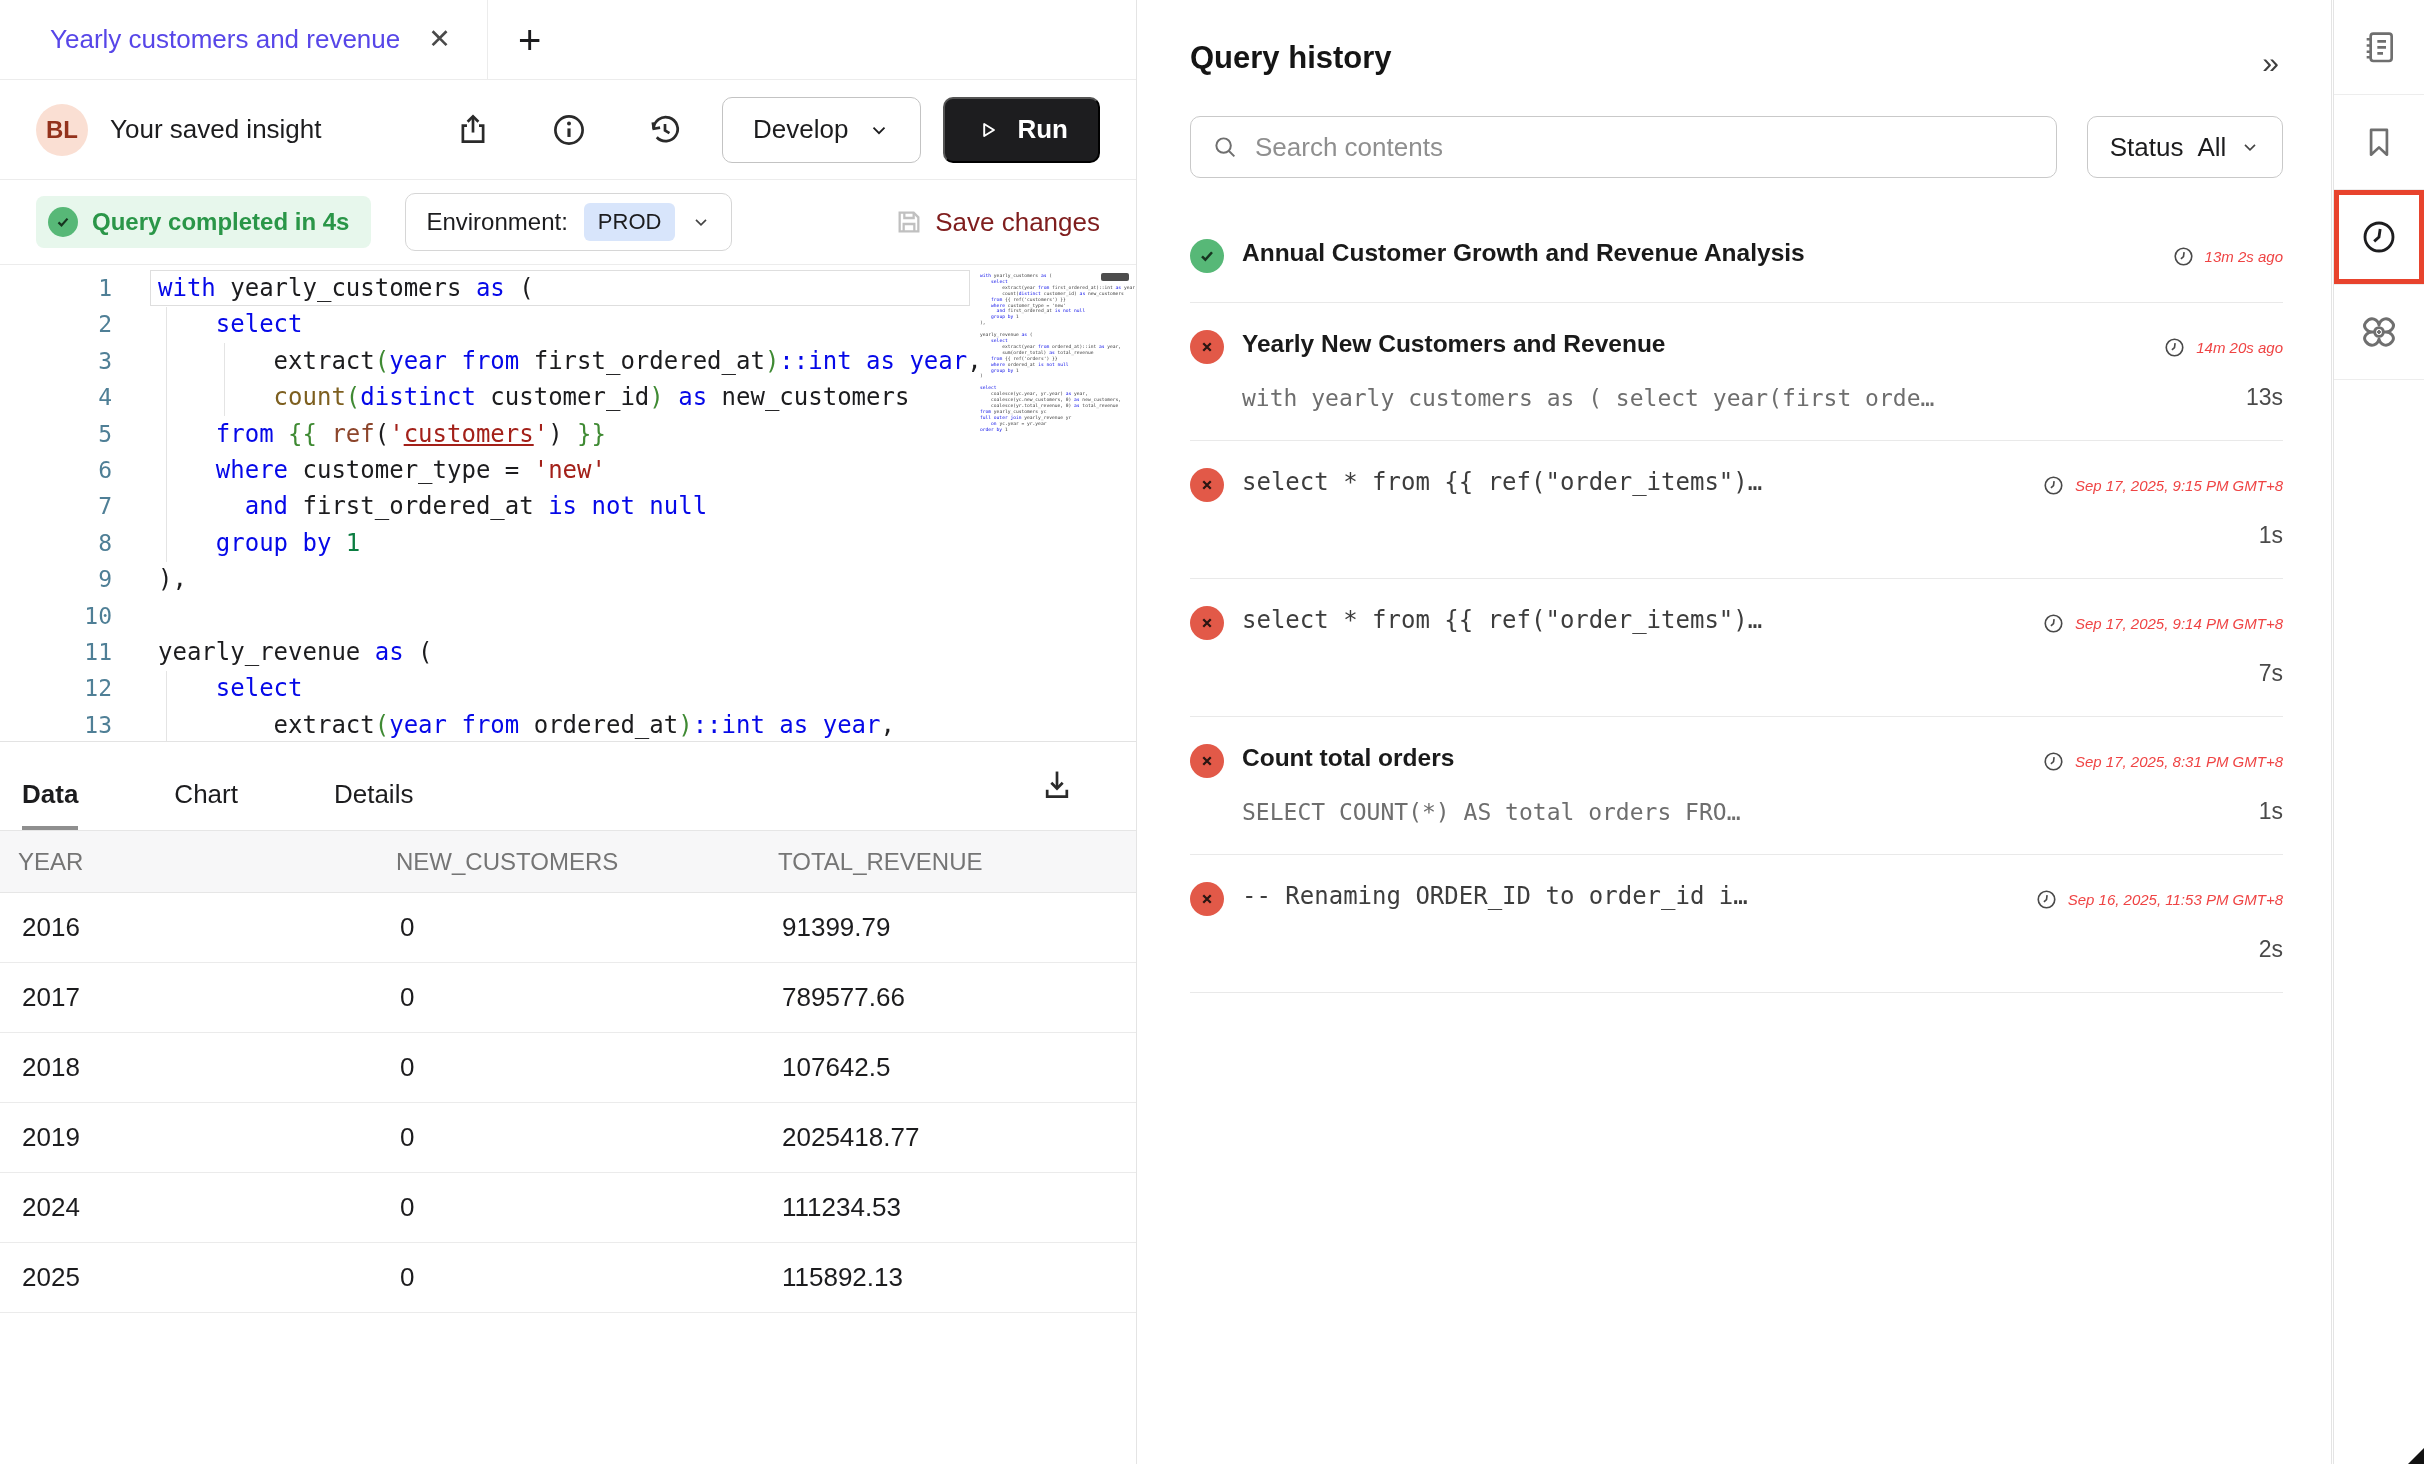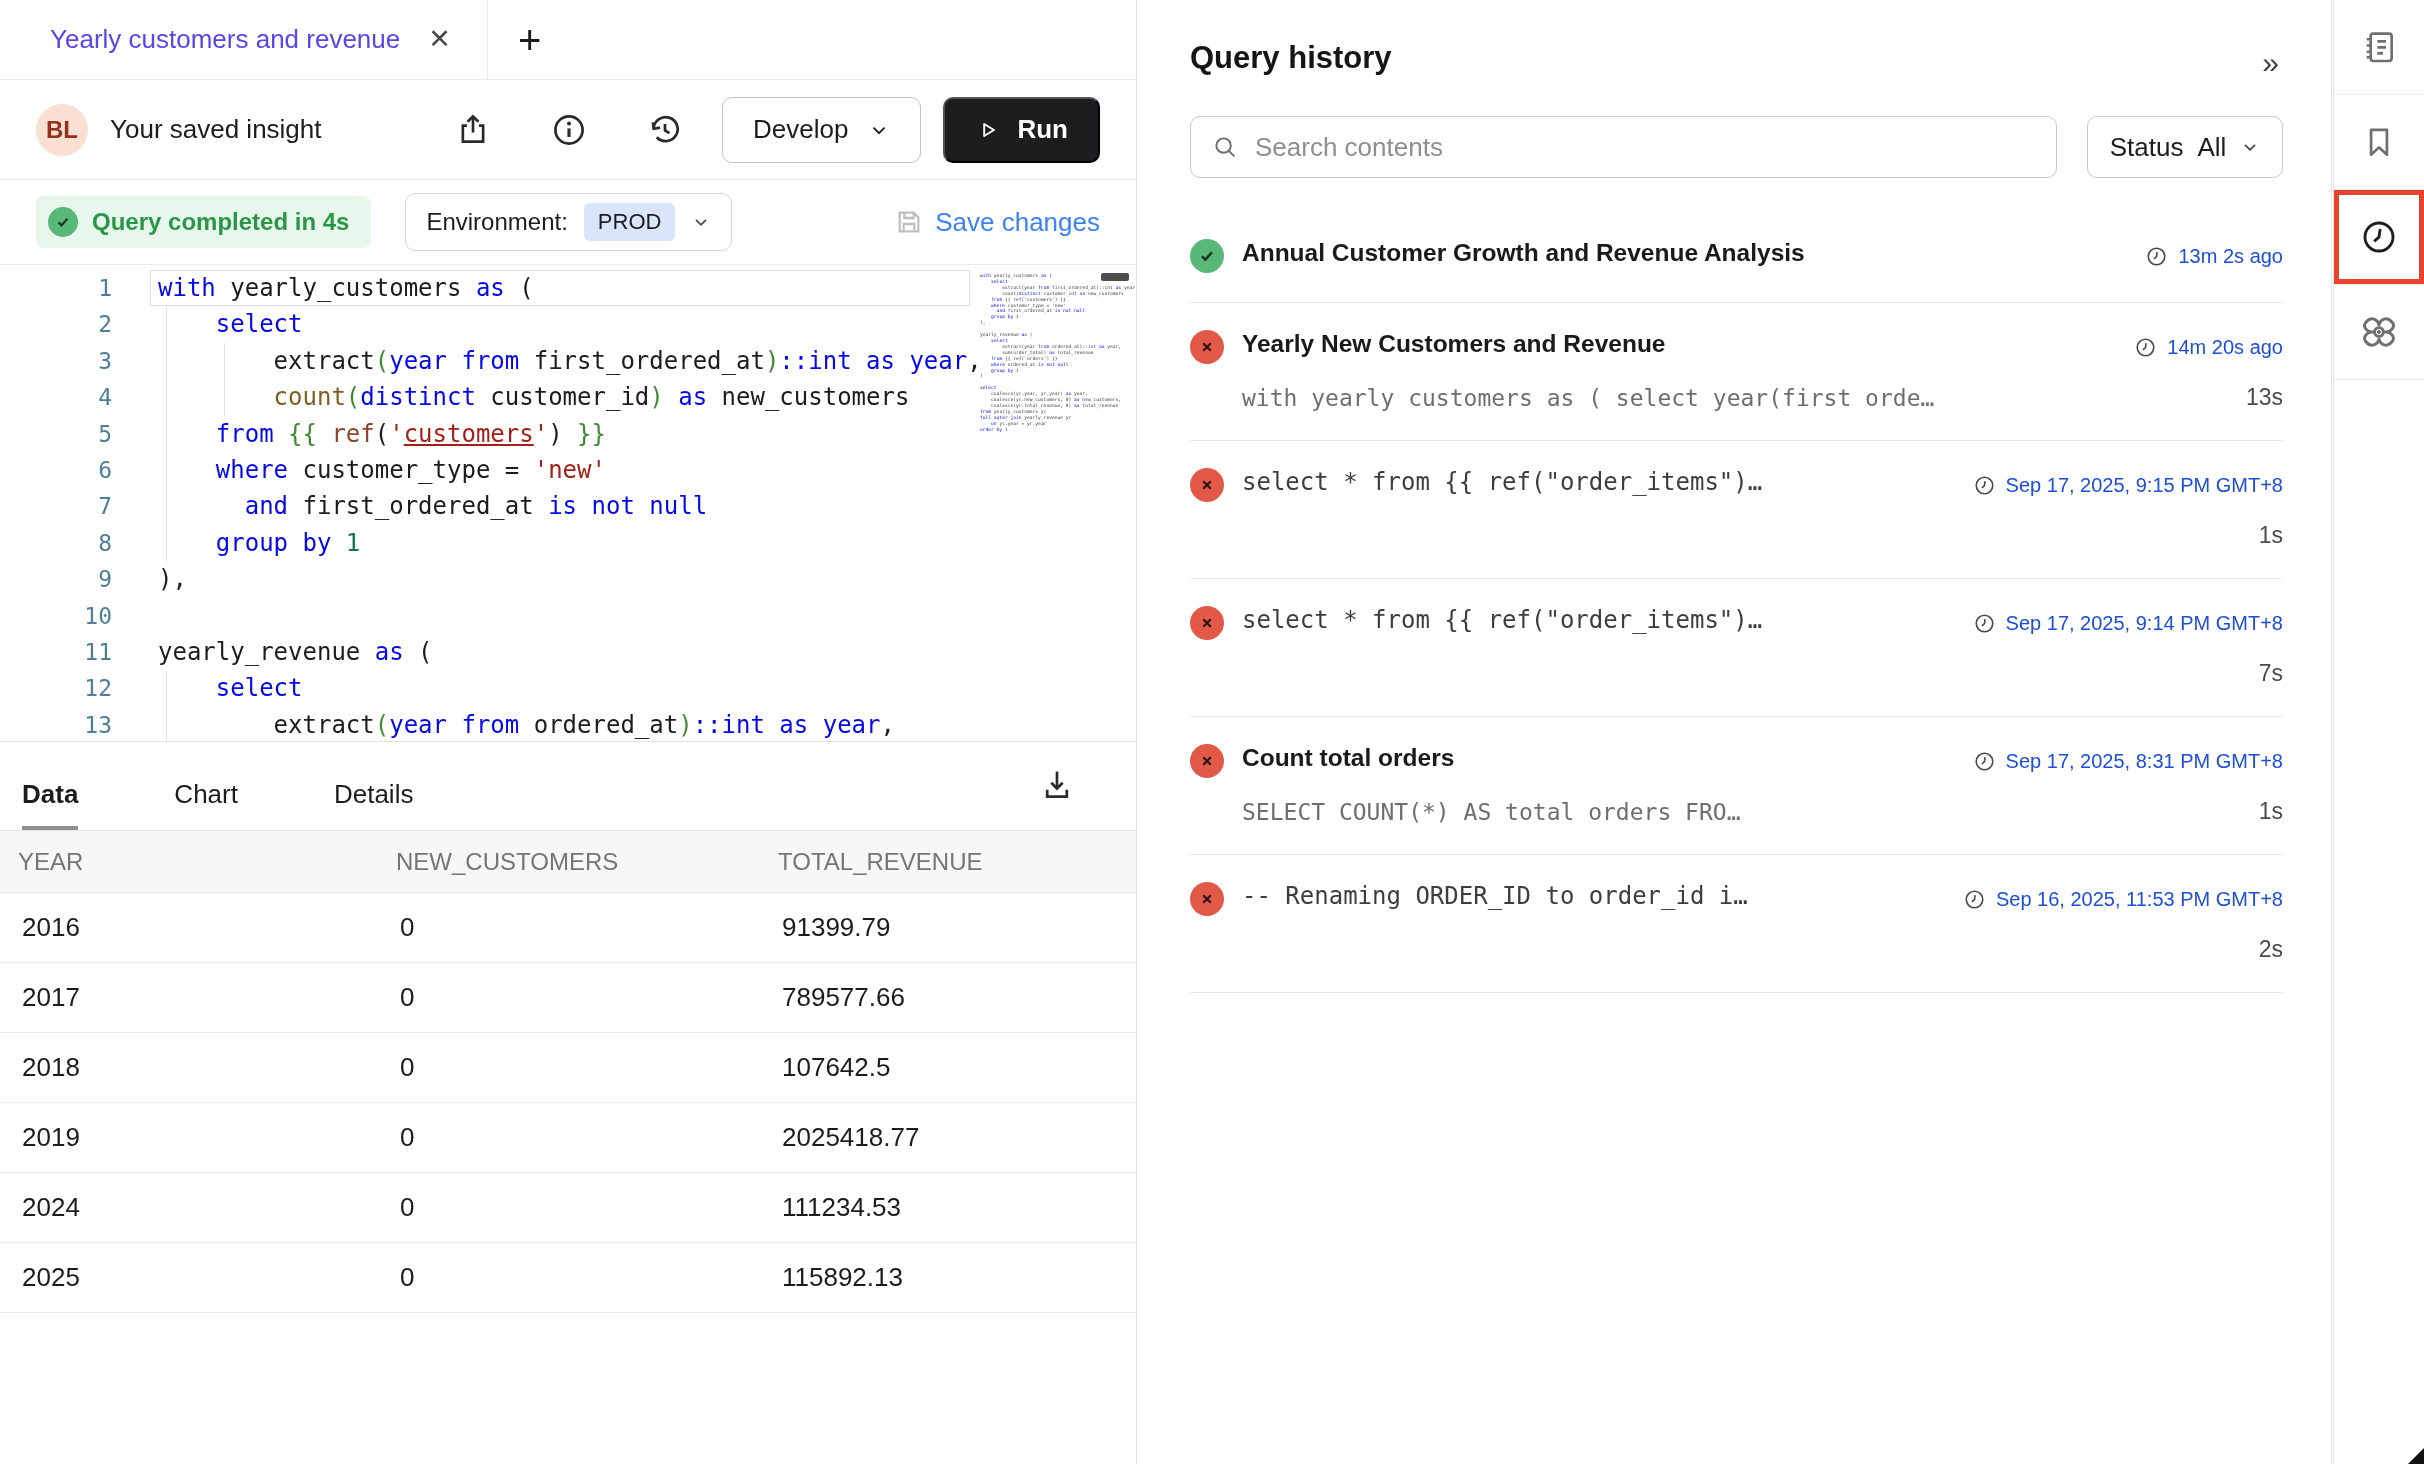--- a/index.html
+++ b/index.html
@@ -29,21 +29,21 @@
 
   .status-row { height: 85px; border-bottom: 1px solid #ececec; display: flex; align-items: center; padding: 0 36px; }
   .status-pill { height: 52px; background: #e7f7ec; border-radius: 8px; display: flex; align-items: center; gap: 14px; padding: 0 22px 0 12px; }
   .status-pill .txt { color: #2a9648; font-size: 24px; font-weight: 600; }
   .badge-circle { width: 30px; height: 30px; border-radius: 50%; display: flex; align-items: center; justify-content: center; flex: none; }
   .badge-green { background: #57b877; }
   .badge-red { background: #e25948; }
   .env-select { margin-left: 34px; height: 58px; border: 1.5px solid #d6d6d6; border-radius: 10px; display: flex; align-items: center; gap: 16px; padding: 0 20px; cursor: pointer; }
   .env-label { font-size: 24px; }
   .env-value { background: #d8e5fb; border-radius: 6px; font-size: 22px; padding: 6px 14px; }
-  .save-btn { margin-left: auto; display: flex; align-items: center; gap: 10px; color: #3b82f6; font-size: 26px; cursor: default; }
+  .save-btn { margin-left: auto; display: flex; align-items: center; gap: 10px; color: #7f1d1d; font-size: 26px; cursor: default; }
 
   
   .editor { position: relative; height: 477px; border-bottom: 1px solid #e3e3e3; overflow: hidden; font-family: "DejaVu Sans Mono", monospace; font-size: 24px; padding-top: 5px; }
   .ed-line { position: relative; display: flex; height: 36.4px; line-height: 36.4px; }
   .ed-line .ln { width: 112px; text-align: right; color: #4f7f96; font-size: 23px; flex: none; }
   .ed-line .code { margin-left: 46px; white-space: pre; }
   .ed-line.cur::after { content: ""; position: absolute; left: 150px; right: 166px; top: 0; bottom: 0; border: 1.5px solid #dedede; pointer-events: none; }
   .c-k { color: #0508e8; } .c-d { color: #1c1c1e; } .c-f { color: #7d5f1f; }
   .c-r { color: #8c452b; } .c-s { color: #a32019; } .c-su { color: #a32019; text-decoration: underline; }
   .c-b, .c-p { color: #3f8a33; } .c-n { color: #0b7d41; }
@@ -69,21 +69,21 @@
   .search-box { flex: 1; height: 62px; border: 1.5px solid #c9c9c9; border-radius: 10px; display: flex; align-items: center; padding: 0 20px; gap: 16px; }
   .search-box input { border: none; outline: none; font-size: 26px; flex: 1; color: #1c1c1e; font-family: "Liberation Sans", sans-serif; background: transparent; }
   .search-box input::placeholder { color: #8f8f8f; }
   .status-filter { width: 196px; height: 62px; border: 1.5px solid #c9c9c9; border-radius: 10px; display: flex; align-items: center; justify-content: center; gap: 14px; font-size: 26px; cursor: pointer; }
 
   .qh-list { margin-top: 34px; }
   .qh-item { padding: 27px 0 29px 0; border-bottom: 1px solid #e9e9e9; cursor: pointer; }
   .qh-row1 { display: flex; gap: 18px; }
   .qh-item-title { font-size: 24.5px; font-weight: 600; color: #1a1a1a; white-space: nowrap; overflow: hidden; flex: 1; }
   .qh-item-title.mono { font-family: "DejaVu Sans Mono", monospace; font-weight: 400; color: #3d3d3d; font-size: 24px; }
-  .qh-time { display: flex; align-items: center; gap: 10px; color: #1d4ed8; font-size: 20px; white-space: nowrap; flex: none; }
+  .qh-time { display: flex; align-items: center; gap: 10px; color: #ef4444; font-size: 15px; white-space: nowrap; flex: none; font-style: italic; }
   .qh-row2 { display: flex; align-items: center; margin-top: 20px; padding-left: 52px; }
   .qh-code { font-family: "DejaVu Sans Mono", monospace; font-size: 23px; color: #6e6e6e; white-space: nowrap; overflow: hidden; flex: 1; }
   .qh-duration { color: #4a4a4a; font-size: 23px; margin-left: auto; white-space: nowrap; }
 
   
   .right-sidebar { position: absolute; left: 2333px; top: 0; width: 91px; height: 1464px; background: #fff; }
   .rs-cell { height: 95px; border-bottom: 1px solid #ededed; display: flex; align-items: center; justify-content: center; position: relative; cursor: pointer; color: #6f6f6f; }
   .rs-cell.active { box-shadow: inset 0 0 0 5px #e8432d; color: #1d1d1f; }
 
   .corner-grip { position: absolute; right: 0; bottom: 0; width: 0; height: 0; border-style: solid; border-width: 0 0 16px 16px; border-color: transparent transparent #111 transparent; }

